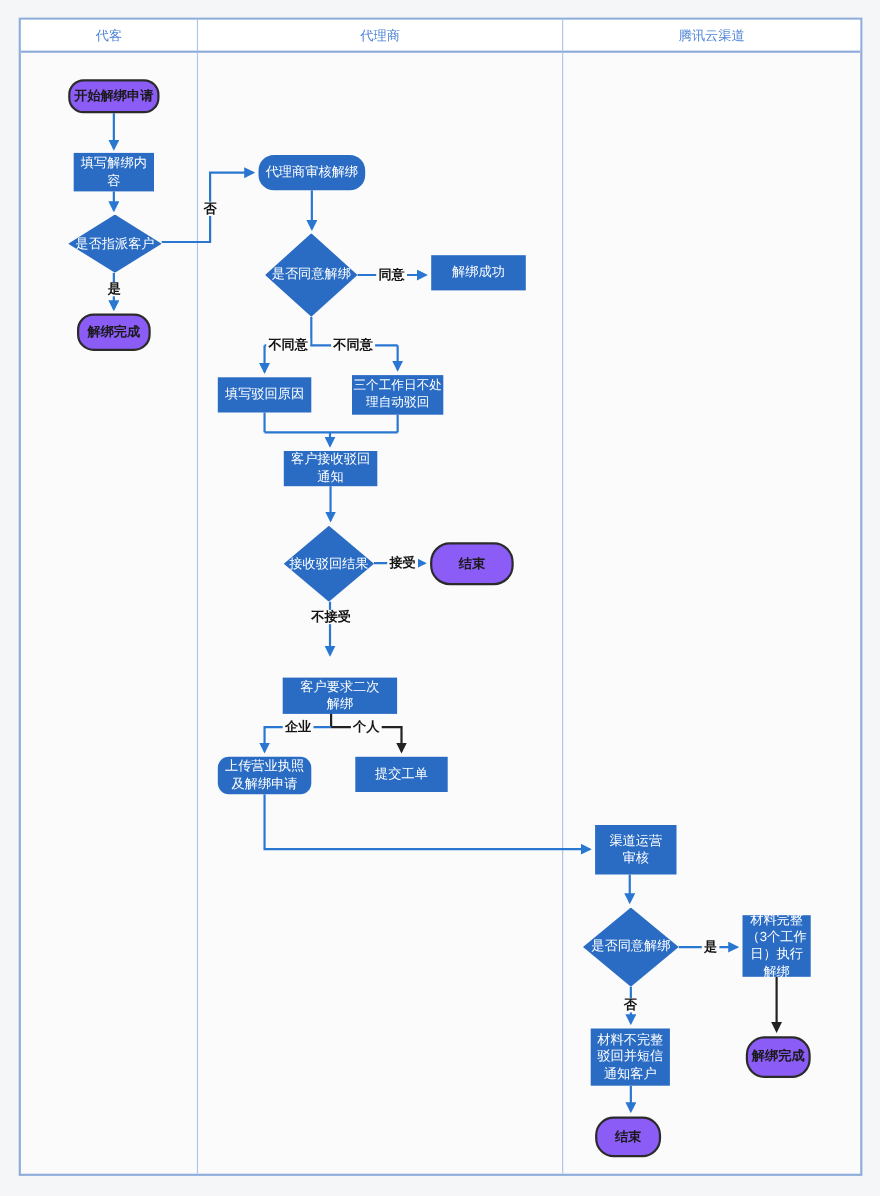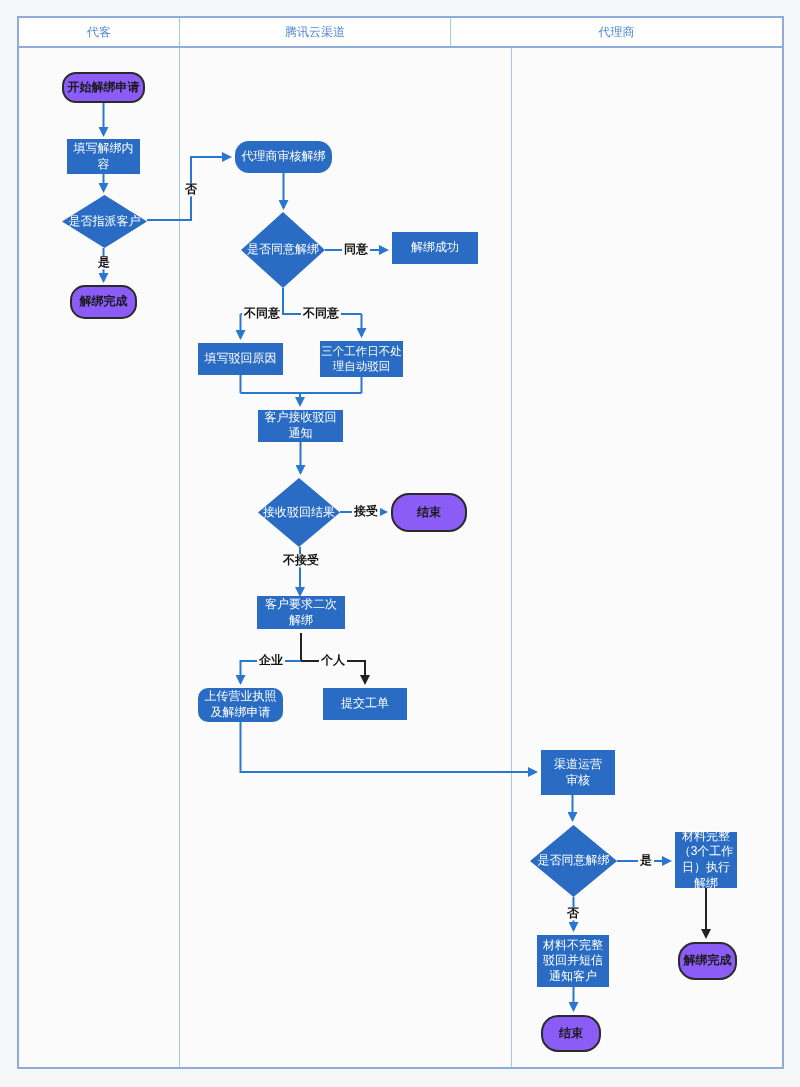--- a/index.html
+++ b/index.html
@@ -69,22 +69,22 @@
   }
 </style>
 </head>
 <body>
 
 <div class="canvas">
 
   <div class="frame">
     <div class="lane-header">
       <div class="lane-cell c1">代客</div>
+      <div class="lane-cell c2">代理商</div>
       <div class="lane-cell c3">腾讯云渠道</div>
-      <div class="lane-cell c2">代理商</div>
     </div>
     <div class="vdiv d1"></div>
     <div class="vdiv d2"></div>
   </div>
 
   <svg class="edges" viewBox="0 0 800 1087" xmlns="http://www.w3.org/2000/svg">
     <defs>
       <marker id="ab" viewBox="0 0 10 10" refX="8" refY="5" markerWidth="5" markerHeight="5" orient="auto-start-reverse">
         <path d="M0,0 L10,5 L0,10 z" style="fill:var(--connector-blue)" stroke="none"></path>
       </marker>
@@ -132,21 +132,21 @@
   <div class="node" style="left:235px;top:141px;width:97px;height:32px;border-radius:14px;">代理商审核解绑</div>
   <div class="node diamond" style="left:241px;top:212px;width:84px;height:76px;">是否同意解绑</div>
   <div class="node" style="left:392px;top:232px;width:86px;height:32px;">解绑成功</div>
   <div class="node" style="left:198px;top:343px;width:85px;height:32px;">填写驳回原因</div>
   <div class="node" style="left:320px;top:341px;width:83px;height:36px;font-size:11.5px;">三个工作日不处
 理自动驳回</div>
   <div class="node" style="left:258px;top:410px;width:85px;height:32px;">客户接收驳回
 通知</div>
   <div class="node diamond" style="left:258px;top:478px;width:82px;height:69px;">接收驳回结果</div>
   <div class="node term" style="left:391px;top:493px;width:76px;height:39px;border-radius:18px;">结束</div>
-  <div class="node" style="left:257px;top:596px;width:88px;height:33px;">客户要求二次
+  <div class="node" style="left:257px;top:616px;width:104px;height:33px;">客户要求二次
 解绑</div>
   <div class="node" style="left:198px;top:688px;width:85px;height:34px;border-radius:10px;">上传营业执照
 及解绑申请</div>
   <div class="node" style="left:323px;top:688px;width:84px;height:32px;">提交工单</div>
 
   <div class="node" style="left:541px;top:750px;width:74px;height:45px;">渠道运营
 审核</div>
   <div class="node diamond" style="left:530px;top:825px;width:87px;height:72px;">是否同意解绑</div>
   <div class="node" style="left:675px;top:832px;width:62px;height:56px;">材料完整
 （3个工作

